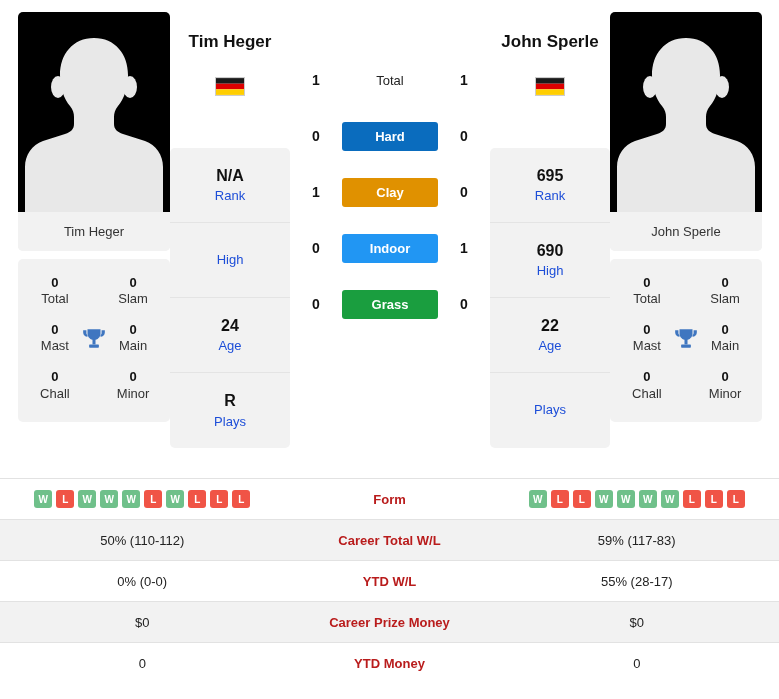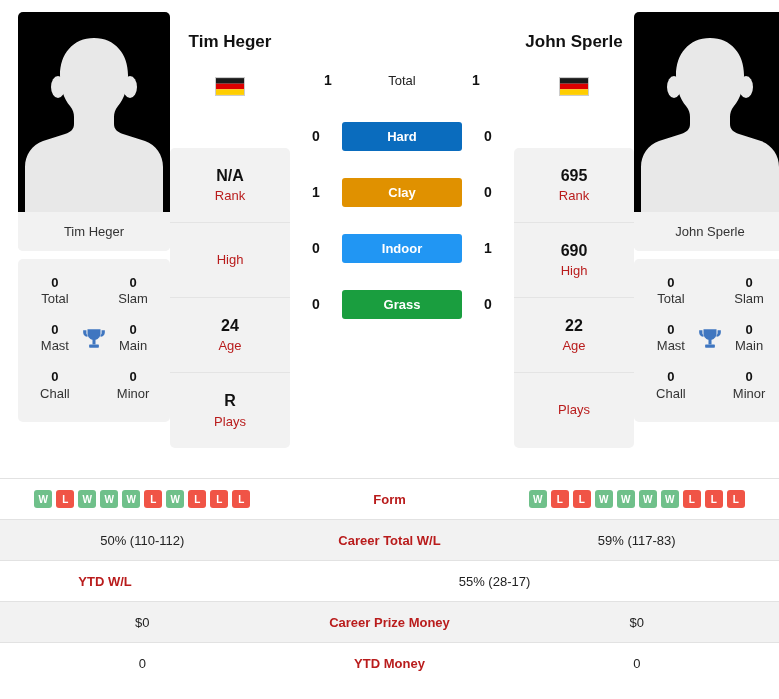--- a/index.html
+++ b/index.html
@@ -105,21 +105,21 @@
   .stat-item {
     height: 75px;
     display: flex;
     flex-direction: column;
     align-items: center;
     justify-content: center;
     border-bottom: 1px solid #e4e4e4;
   }
   .stat-item:last-child { border-bottom: none; }
   .stat-val { font-size: 16px; font-weight: bold; color: #111; line-height: 1.4; }
-  .stat-lab { font-size: 13px; color: #b91c1c; line-height: 1.4; }
+  .stat-lab { font-size: 13px; color: #1d4ed8; line-height: 1.4; }
 
   
   .center-col {
     flex: 1 1 auto;
     padding-top: 40px;
   }
   .srow {
     display: flex;
     align-items: center;
     justify-content: center;
@@ -132,21 +132,21 @@
     font-weight: bold;
     color: #111;
   }
   .slabel-total {
     width: 96px;
     text-align: center;
     font-size: 13px;
     color: #222;
   }
   .badge {
-    width: 120px;
+    width: 96px;
     text-align: center;
     font-size: 13px;
     font-weight: bold;
     color: #ffffff;
     padding: 7px 0;
     border-radius: 3px;
   }
 
   
   .table { width: 779px; }
@@ -431,20 +431,21 @@
       </div>
     </div>
 
     <div class="tr alt">
       <div class="td-left">50% (110-112)</div>
       <div class="td-mid">Career Total W/L</div>
       <div class="td-right">59% (117-83)</div>
     </div>
 
     <div class="tr">
+      <div class="td-left">0% (0-0)</div>
       <div class="td-mid">YTD W/L</div>
       <div class="td-right">55% (28-17)</div>
     </div>
 
     <div class="tr alt">
       <div class="td-left">$0</div>
       <div class="td-mid">Career Prize Money</div>
       <div class="td-right">$0</div>
     </div>
 

